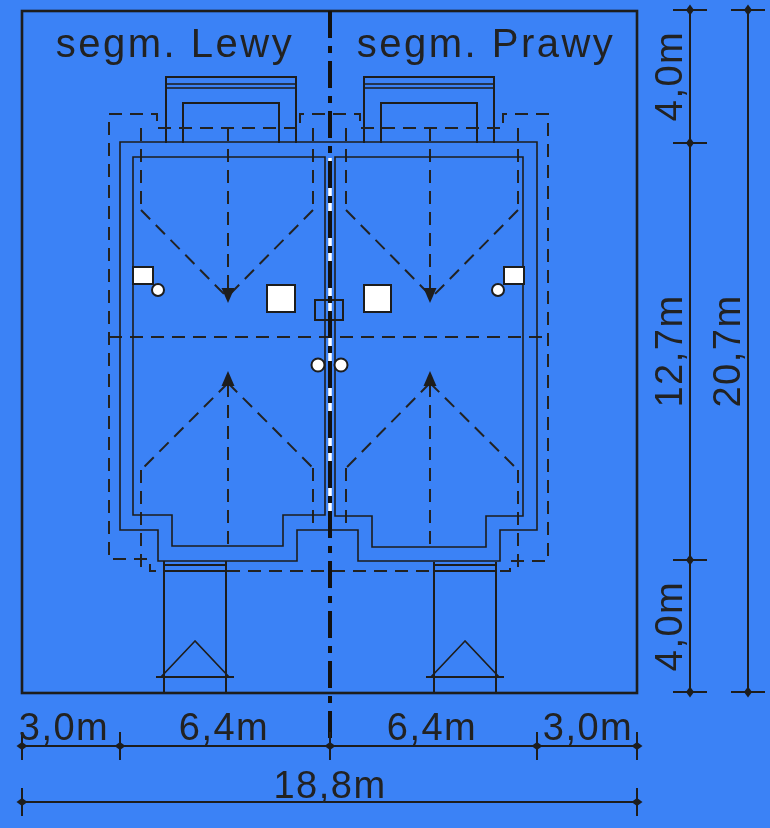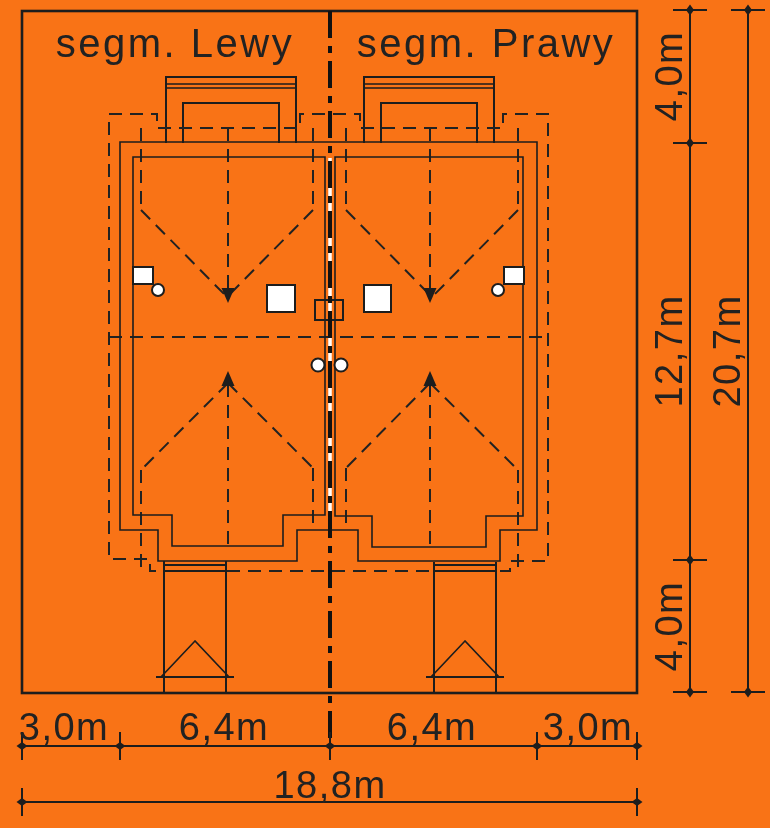--- a/index.html
+++ b/index.html
@@ -1,16 +1,16 @@
 <!DOCTYPE html>
 <html><head>
 <meta charset="utf-8">
 <style>
   html,body{margin:0;padding:0;background:#ffffff;}
-  .stage{width:770px;height:828px;position:relative;background:#f97316;overflow:hidden;}
+  .stage{width:770px;height:828px;position:relative;background:#3b82f6;overflow:hidden;}
   svg{display:block;}
   .ln{stroke:#1d1d1d;fill:none;}
   .w25{stroke-width:2.6;}
   .w2{stroke-width:2;}
   .w15{stroke-width:1.6;}
   .dash{stroke:#222222;stroke-width:2;fill:none;stroke-dasharray:13 8;}
   .cdash{stroke:#111111;stroke-width:4;fill:none;stroke-dasharray:27 8 7 8;}
   .fillline{fill:#1d1d1d;stroke:none;}
   .white-fill{fill:#ffffff;}
   .no-fill{fill:none;}

